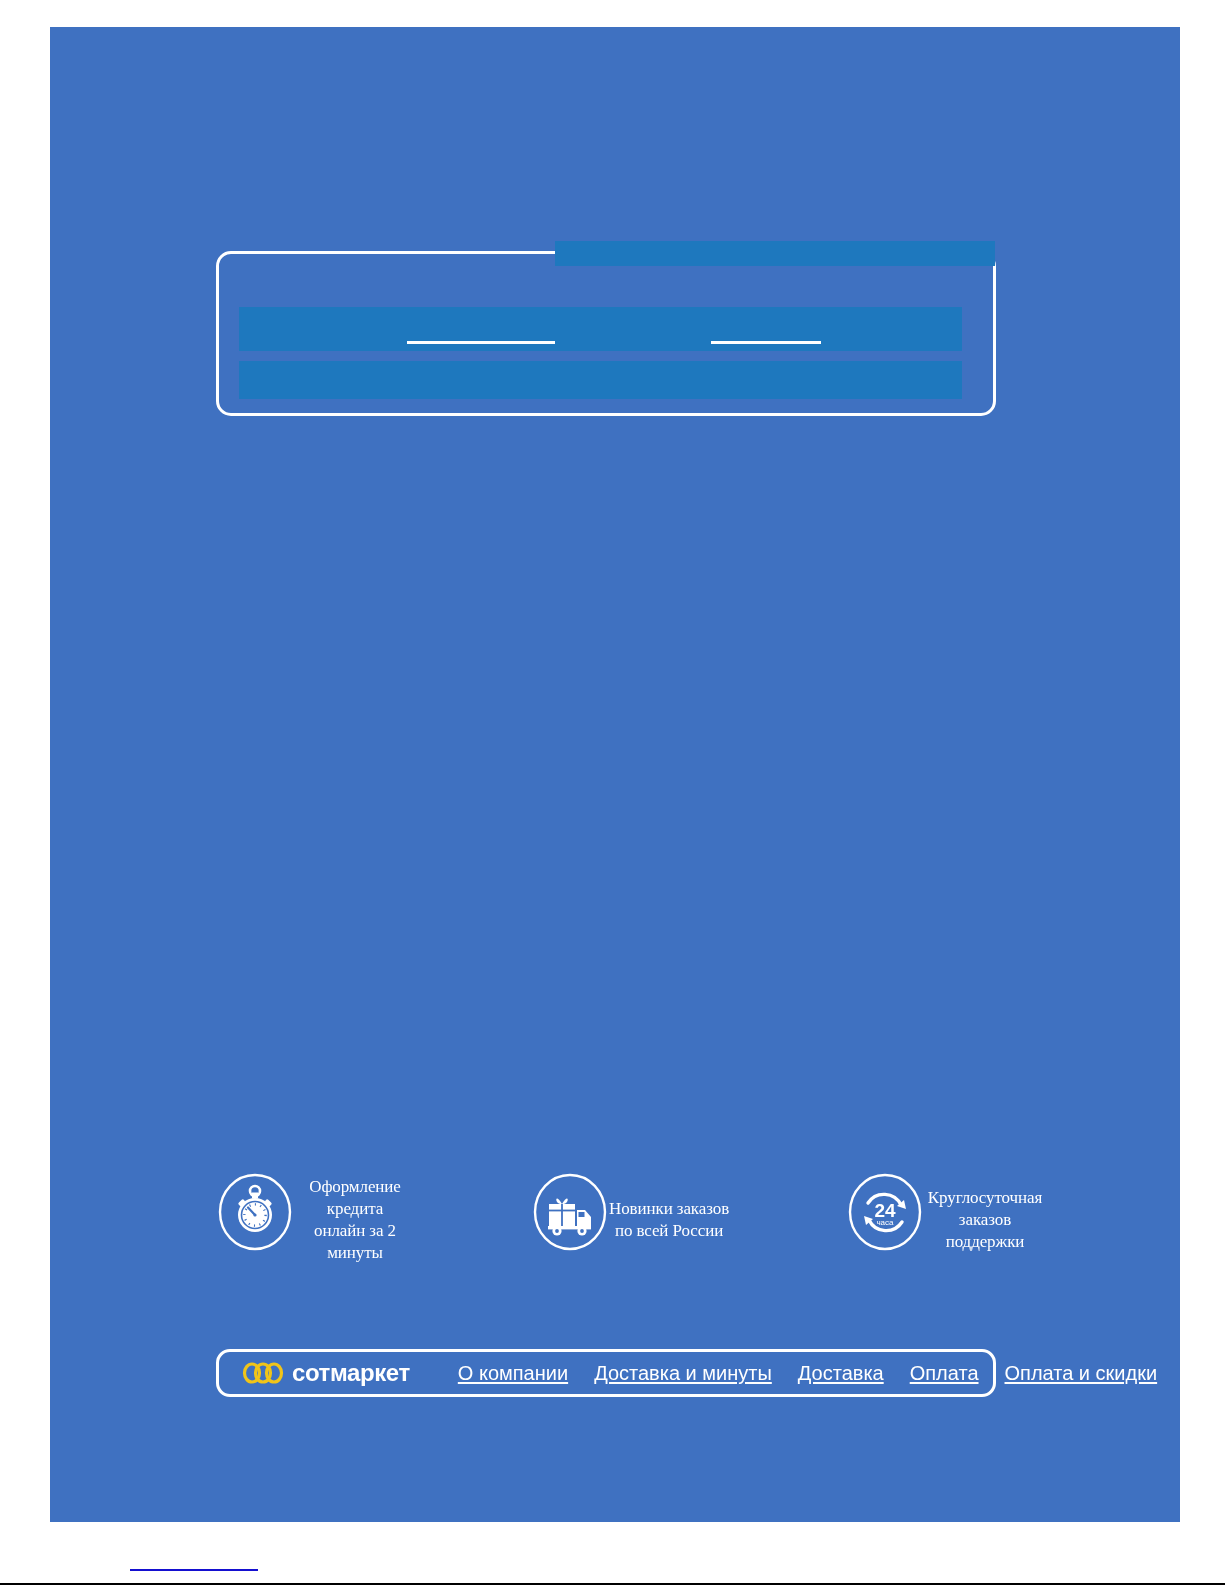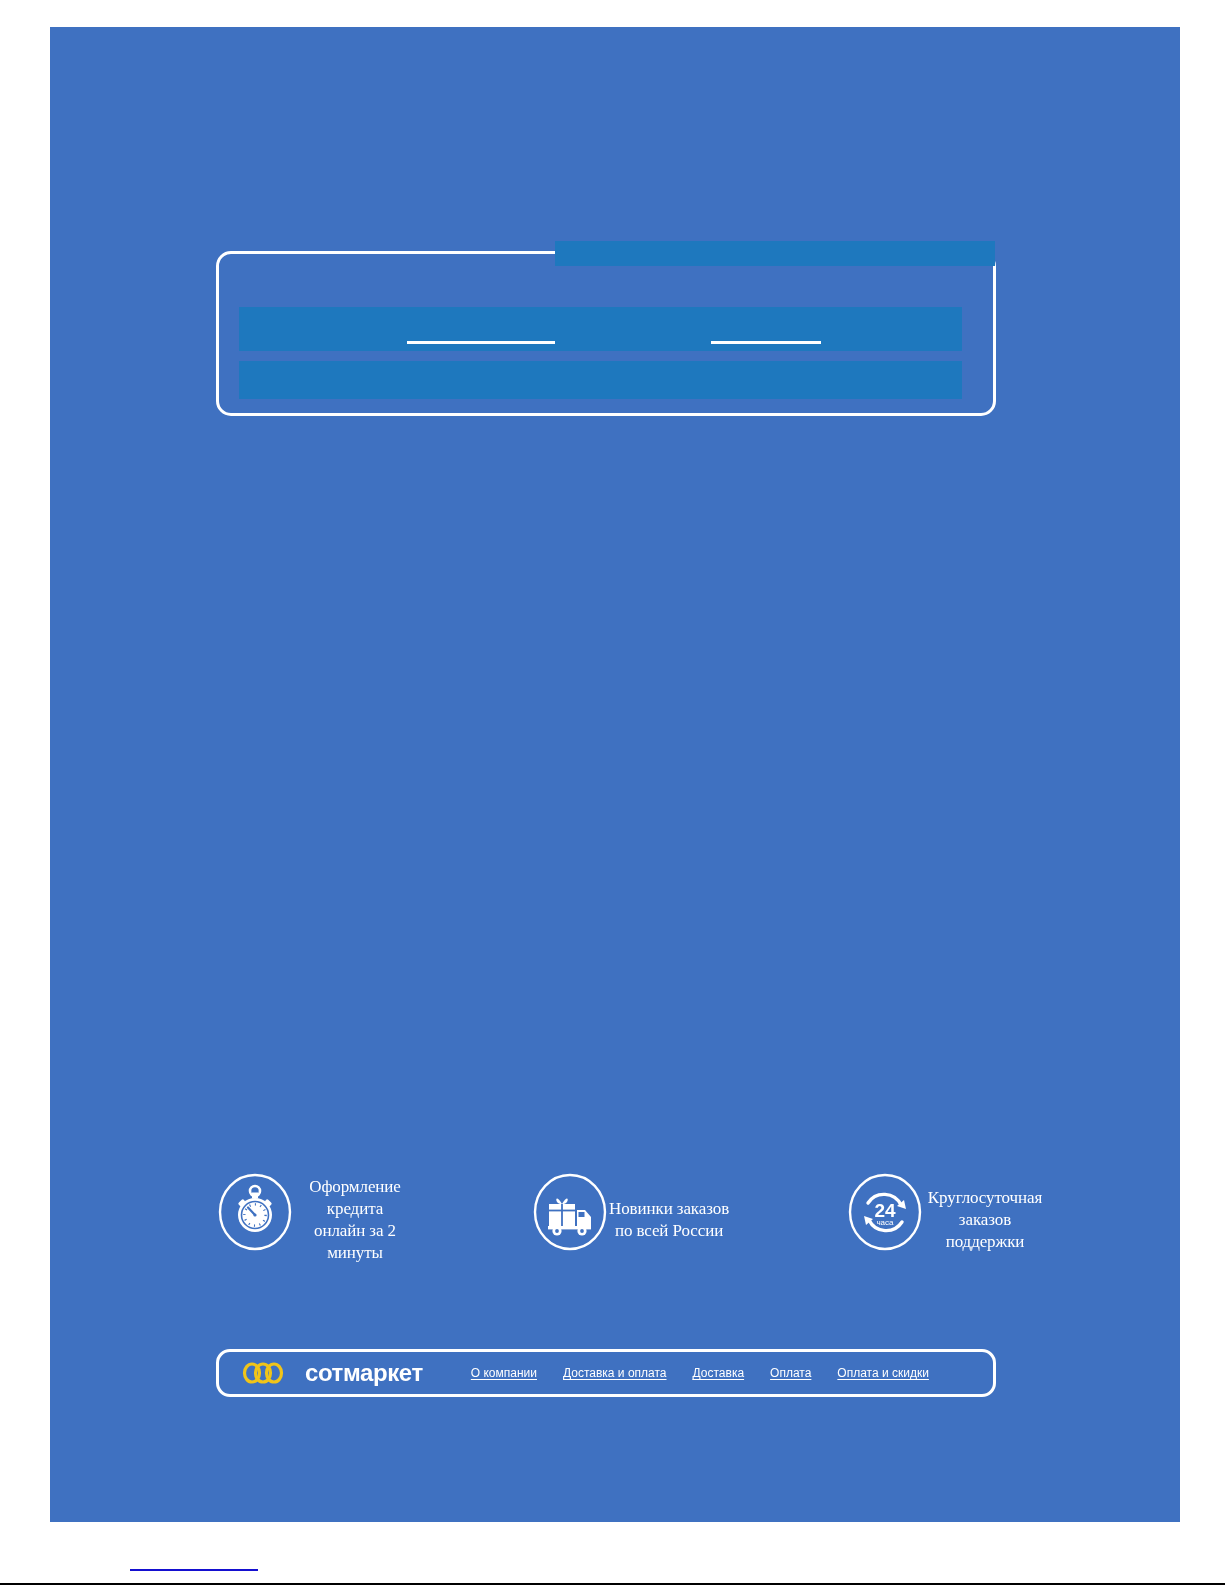--- a/index.html
+++ b/index.html
@@ -117,30 +117,30 @@
     align-items: center;
     margin-left: 22px;
     margin-right: 48px;
   }
   .logo-rings { display: block; }
   .logo-word {
     color: #ffffff;
     font-size: 24px;
     font-weight: bold;
     letter-spacing: -0.4px;
-    margin-left: 18px;
+    margin-left: 5px;
   }
   .footer-links {
     display: flex;
     align-items: center;
     gap: 26px;
   }
   .footer-link {
     color: #ffffff;
-    font-size: 12px;
+    font-size: 20px;
     text-decoration: underline;
     text-underline-offset: 2px;
     white-space: nowrap;
     cursor: pointer;
   }
 
   
   .bottom-link {
     position: absolute;
     left: 130px;
@@ -250,21 +250,21 @@
             <ellipse cx="22" cy="12" rx="7.5" ry="9"></ellipse>
             <ellipse cx="33" cy="12" rx="7.5" ry="9"></ellipse>
           </g>
         </svg>
       </span>
       <span class="logo-word">сотмаркет</span>
     </div>
 
     <nav class="footer-links">
       <a class="footer-link">О компании</a>
-      <a class="footer-link">Доставка и оплата</a>
+      <a class="footer-link">Доставка и минуты</a>
       <a class="footer-link">Доставка</a>
       <a class="footer-link">Оплата</a>
       <a class="footer-link">Оплата и скидки</a>
     </nav>
   </div>
 
 </div>
 
 <a class="bottom-link"></a>
 

